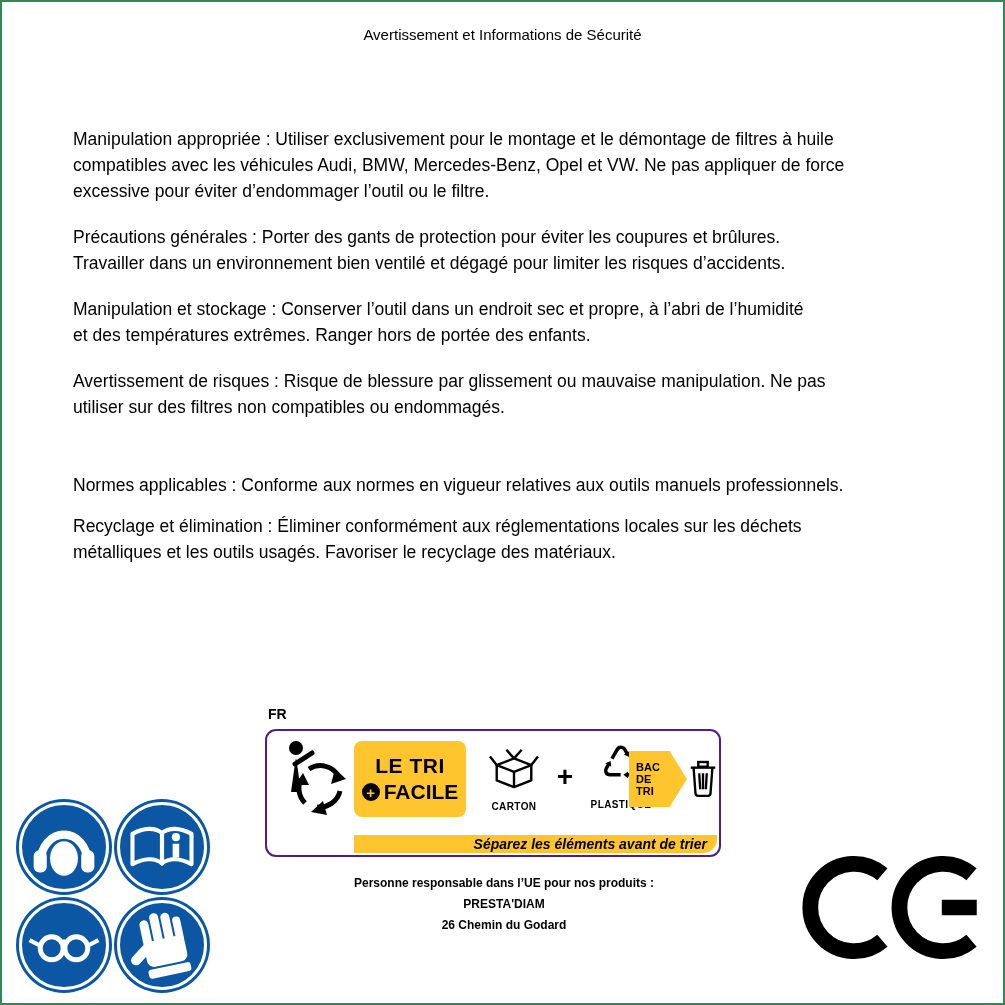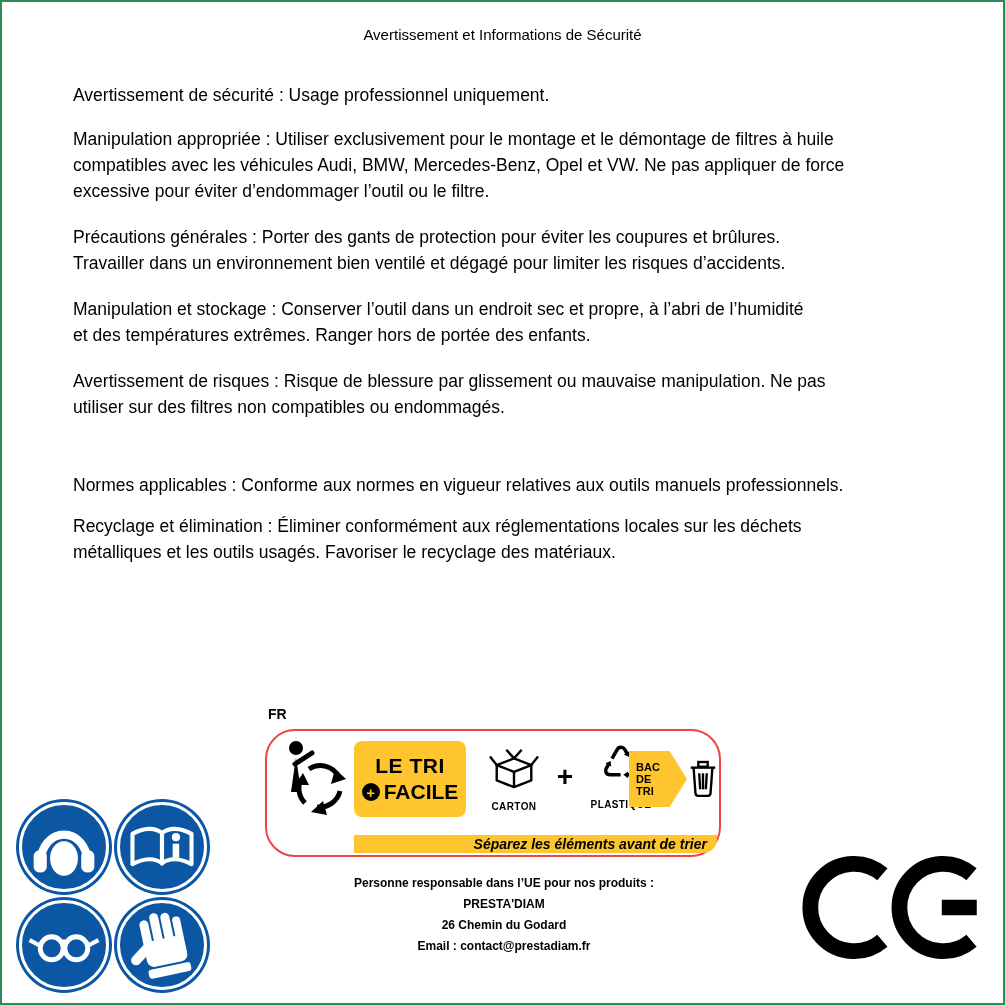--- a/index.html
+++ b/index.html
@@ -12,21 +12,21 @@
   .title{ position:absolute; top:24px; left:0; width:100%; text-align:center;
           font-size:15px; font-weight:normal; }
   .para{ position:absolute; left:71px; width:882px; font-size:17.5px;
          line-height:26px; white-space:pre-line; }
   .p1{top:80px}.p2{top:124px}.p3{top:222px}.p4{top:294px}
   .p5{top:366px}.p6{top:470px}.p7{top:511px}
 
   
   .fr-label{ position:absolute; left:266px; top:704px; font-size:14px; font-weight:bold; }
   .trilogo{ position:absolute; left:263px; top:727px; width:456px; height:128px;
-            background:#fff; border:2px solid #ef4444; border-radius:30px; }
+            background:#fff; border:2px solid #4c1d95; border-radius:11px; }
   .triman{ position:absolute; left:8px; top:4px; }
   .ytbox{ position:absolute; left:87px; top:10px; width:112px; height:76px;
           background:var(--yellow,#FFC52F); border-radius:8px; display:flex;
           flex-direction:column; align-items:center; justify-content:center; gap:2px; }
   .ytbox .l1{ font-size:21px; font-weight:800; letter-spacing:.5px; }
   .ytbox .l2{ display:flex; align-items:center; gap:4px; font-size:21px; font-weight:800; }
   .plusbadge{ width:18px; height:18px; border-radius:50%; background:#000;
               color:var(--yellow,#FFC52F); display:inline-flex; align-items:center;
               justify-content:center; font-size:15px; font-weight:bold; line-height:1; }
   .pictoGroup{ position:absolute; display:flex; flex-direction:column; align-items:center; }
@@ -63,21 +63,20 @@
   
   .ce{ position:absolute; left:800px; top:853px; }
 </style>
 </head>
 <body>
 
 <div class="sheet">
 
   <div class="title">Avertissement et Informations de Sécurité</div>
 
-  <p class="para p1">Avertissement de sécurité : Usage professionnel uniquement.</p>
   <p class="para p2">Manipulation appropriée : Utiliser exclusivement pour le montage et le démontage de filtres à huile
 compatibles avec les véhicules Audi, BMW, Mercedes-Benz, Opel et VW. Ne pas appliquer de force
 excessive pour éviter d’endommager l’outil ou le filtre.</p>
   <p class="para p3">Précautions générales : Porter des gants de protection pour éviter les coupures et brûlures.
 Travailler dans un environnement bien ventilé et dégagé pour limiter les risques d’accidents.</p>
   <p class="para p4">Manipulation et stockage : Conserver l’outil dans un endroit sec et propre, à l’abri de l’humidité
 et des températures extrêmes. Ranger hors de portée des enfants.</p>
   <p class="para p5">Avertissement de risques : Risque de blessure par glissement ou mauvaise manipulation. Ne pas
 utiliser sur des filtres non compatibles ou endommagés.</p>
   <p class="para p6">Normes applicables : Conforme aux normes en vigueur relatives aux outils manuels professionnels.</p>
@@ -146,21 +145,20 @@
       </g>
     </svg>
 
     <div class="tagline">Séparez les éléments avant de trier</div>
   </div>
 
   <div class="addr">
     <div>Personne responsable dans l’UE pour nos produits :</div>
     <div>PRESTA'DIAM</div>
     <div>26 Chemin du Godard</div>
-    <div>Email : contact@prestadiam.fr</div>
   </div>
 
   <div class="mcircle c1">
     <svg viewBox="0 0 96 96" width="96" height="96">
       <g transform="translate(48 48) scale(0.82) translate(-48 -48)">
         <path d="M20 64 A28 31 0 0 1 76 64" fill="none" stroke="#fff" stroke-width="10"></path>
         <ellipse cx="48" cy="62" rx="17" ry="21" fill="#fff"></ellipse>
         <rect x="11" y="52" width="16" height="27" rx="7" fill="#fff"></rect>
         <rect x="69" y="52" width="16" height="27" rx="7" fill="#fff"></rect>
       </g>

